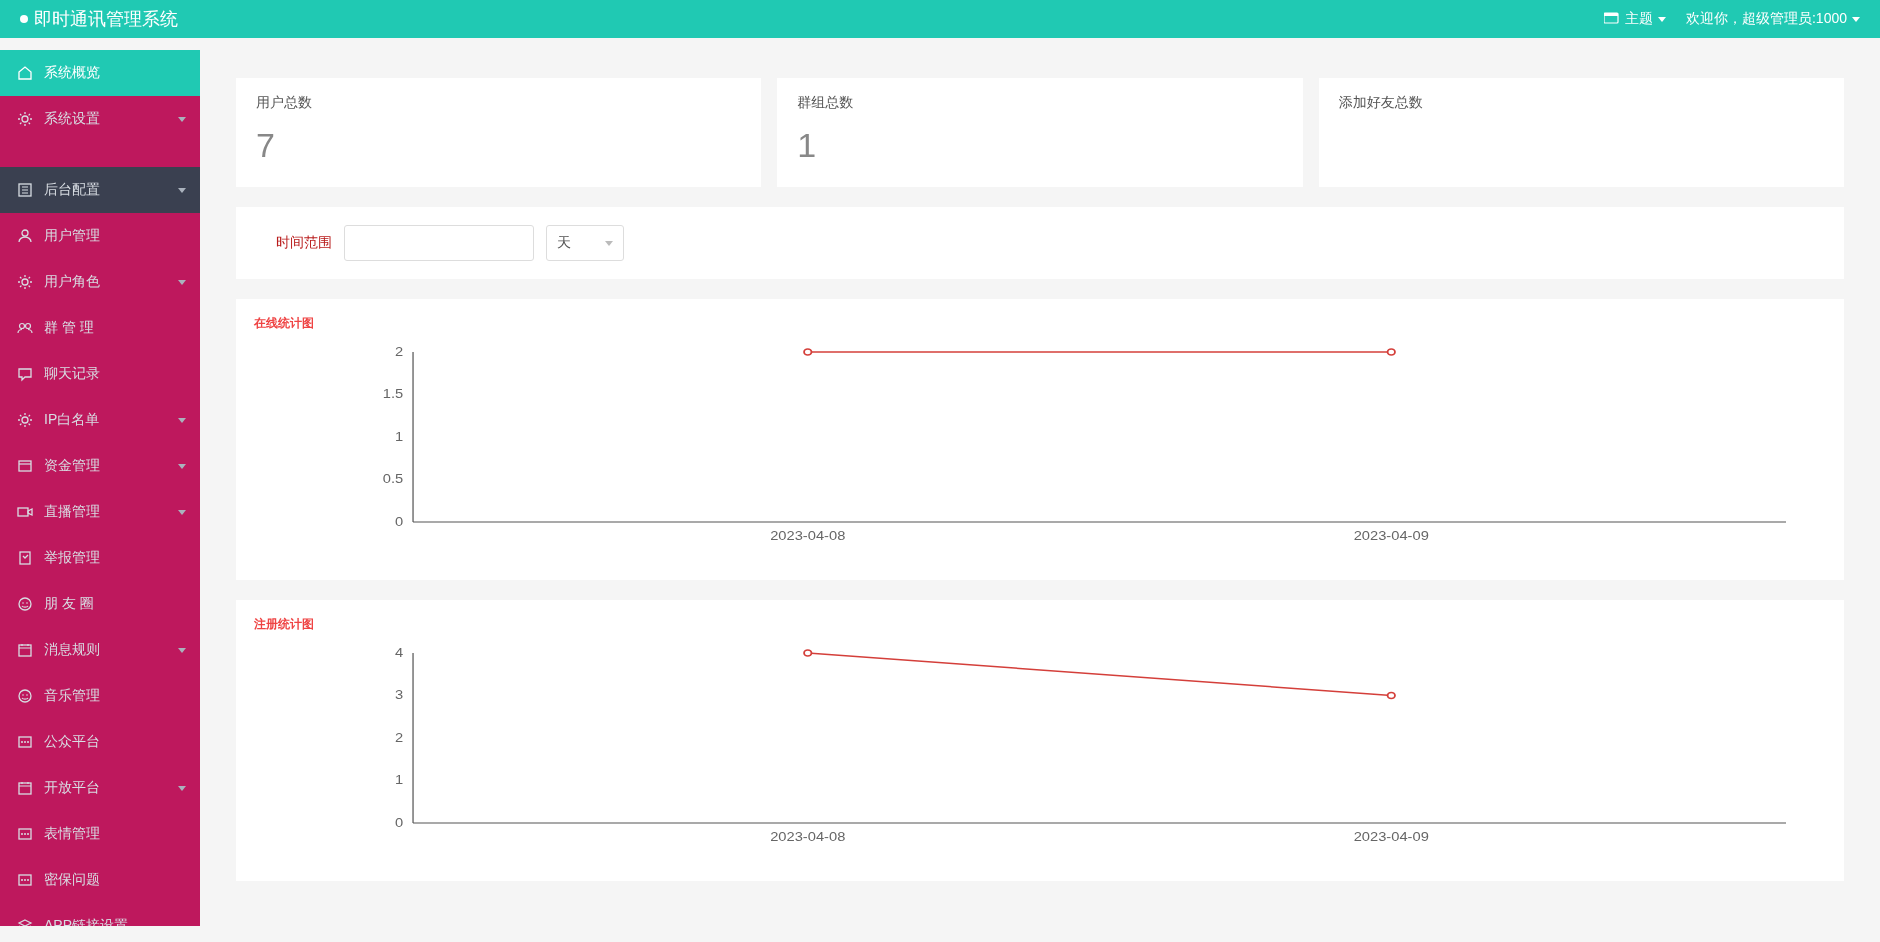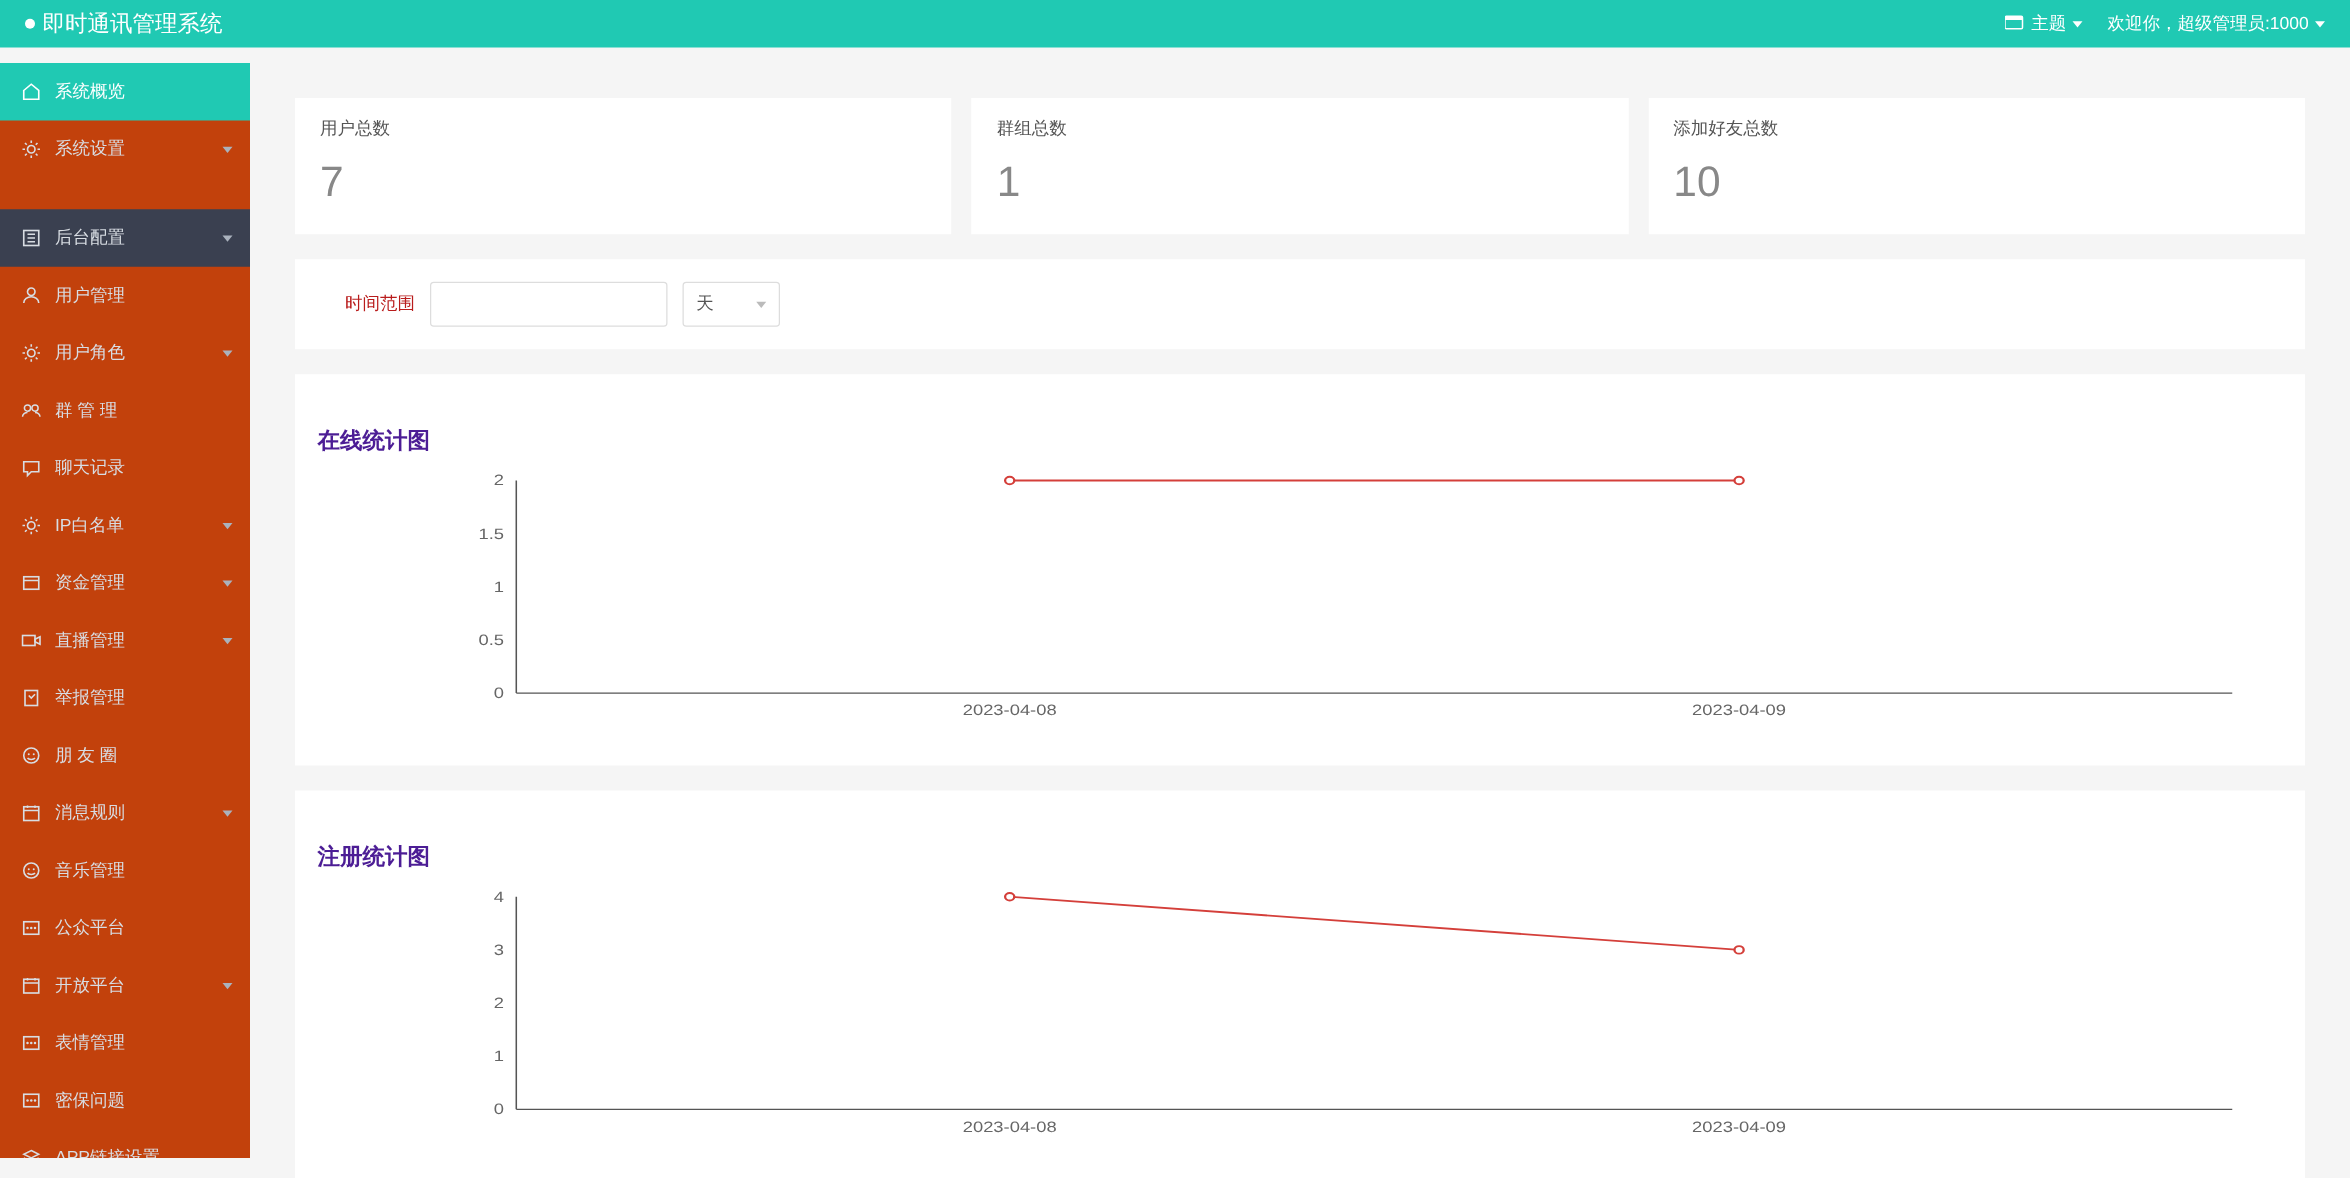--- a/index.html
+++ b/index.html
@@ -6,21 +6,21 @@
 body { font-family: "Microsoft YaHei", Arial, sans-serif; background: #f5f5f5; width: 1880px; height: 942px; overflow: hidden; }
 
 .header { height: 38px; background: #20c9b3; display: flex; align-items: center; justify-content: space-between; padding: 0 20px; color: #fff; }
 .header-left { display: flex; align-items: center; font-size: 18px; font-weight: 500; }
 .header-left .dot { width: 8px; height: 8px; background: #fff; border-radius: 50%; margin-right: 6px; }
 .header-right { display: flex; align-items: center; gap: 20px; font-size: 14px; }
 .header-right .theme { display: flex; align-items: center; gap: 5px; cursor: pointer; }
 .header-right .welcome { display: flex; align-items: center; gap: 5px; cursor: pointer; }
 .caret-down { width: 0; height: 0; border-left: 4px solid transparent; border-right: 4px solid transparent; border-top: 5px solid #fff; }
 
-.sidebar { position: absolute; left: 0; top: 50px; bottom: 16px; width: 200px; background: #c2410c; overflow-y: auto; }
+.sidebar { position: absolute; left: 0; top: 50px; bottom: 16px; width: 200px; background: #be185d; overflow-y: auto; }
 .sidebar-item { height: 46px; display: flex; align-items: center; padding: 0 16px; color: #d8dde3; font-size: 14px; cursor: pointer; position: relative; }
 .sidebar-item.active { background: #20c9b3; color: #fff; }
 .sidebar-item.highlighted { background: #3a4050; margin-top: 25px; }
 .sidebar-item .icon { width: 18px; margin-right: 10px; display: inline-flex; align-items: center; justify-content: center; }
 .sidebar-item .icon svg { width: 16px; height: 16px; }
 .sidebar-item .chevron { position: absolute; right: 14px; width: 0; height: 0; border-left: 4px solid transparent; border-right: 4px solid transparent; border-top: 5px solid #aab2bd; }
 
 .main { position: absolute; left: 200px; right: 0; top: 50px; bottom: 0; padding: 28px 36px; overflow-y: auto; }
 
 .stats-row { display: flex; gap: 16px; margin-bottom: 20px; }
@@ -28,21 +28,21 @@
 .stat-card .label { font-size: 14px; color: #555; margin-bottom: 14px; }
 .stat-card .value { font-size: 34px; color: #888; font-weight: 400; }
 
 .filter-bar { background: #fff; padding: 18px 40px; margin-bottom: 20px; display: flex; align-items: center; gap: 12px; }
 .filter-bar .label { font-size: 14px; color: #b91c1c; }
 .filter-bar .input { width: 190px; height: 36px; border: 1px solid #ddd; border-radius: 3px; background: #fff; }
 .filter-bar .select { width: 78px; height: 36px; border: 1px solid #ddd; border-radius: 3px; background: #fff; display: flex; align-items: center; justify-content: space-between; padding: 0 10px; font-size: 14px; color: #555; cursor: pointer; }
 .filter-bar .select .caret { width: 0; height: 0; border-left: 4px solid transparent; border-right: 4px solid transparent; border-top: 5px solid #bbb; }
 
 .chart-card { background: #fff; padding: 16px 18px 28px; margin-bottom: 20px; }
-.chart-title { font-size: 18px; color: #4c1d95; font-weight: 600; margin-bottom: 10px; margin-top: 25px; }
+.chart-title { font-size: 12px; color: #ef4444; font-weight: 600; margin-bottom: 10px; }
 .chart-area { position: relative; height: 210px; margin-left: 110px; margin-right: 40px; }
 .chart-svg { width: 100%; height: 100%; }
 .chart-svg .axis { stroke: #555; stroke-width: 1; }
 .chart-svg .tick-text { font-size: 12px; fill: #666; }
 .chart-svg .data-line { stroke: #d43f3a; stroke-width: 1.5; fill: none; }
 .chart-svg .data-point { fill: #fff; stroke: #d43f3a; stroke-width: 1.5; }
 </style>
 </head>
 <body>
 
@@ -262,21 +262,20 @@
       <div class="stat-card">
         <div class="label">用户总数</div>
         <div class="value">7</div>
       </div>
       <div class="stat-card">
         <div class="label">群组总数</div>
         <div class="value">1</div>
       </div>
       <div class="stat-card">
         <div class="label">添加好友总数</div>
-        <div class="value">10</div>
       </div>
     </div>
 
   <div class="filter-bar">
     <span class="label">时间范围</span>
     <div class="input"></div>
     <div class="select">
       <span>天</span>
       <span class="caret"></span>
     </div>

